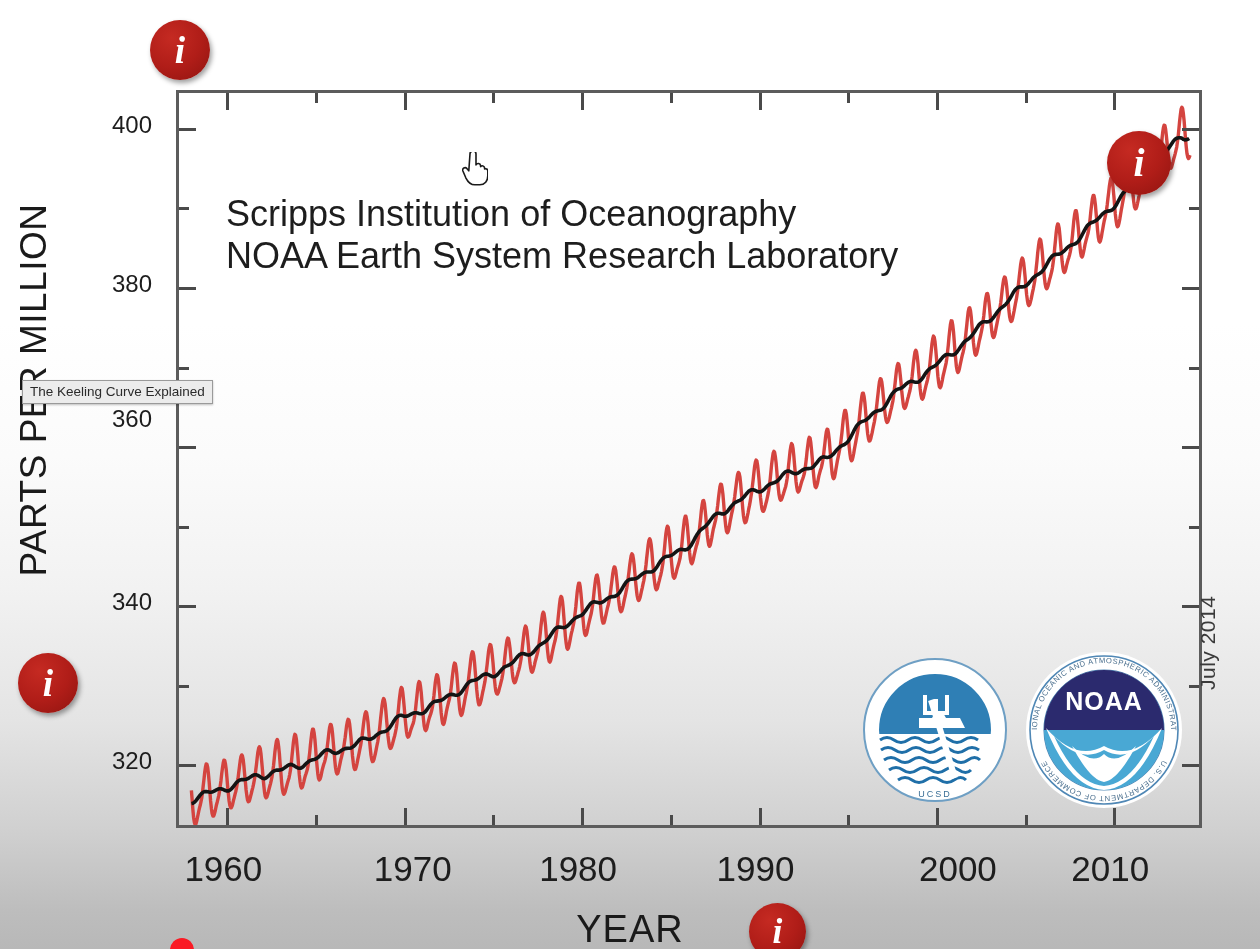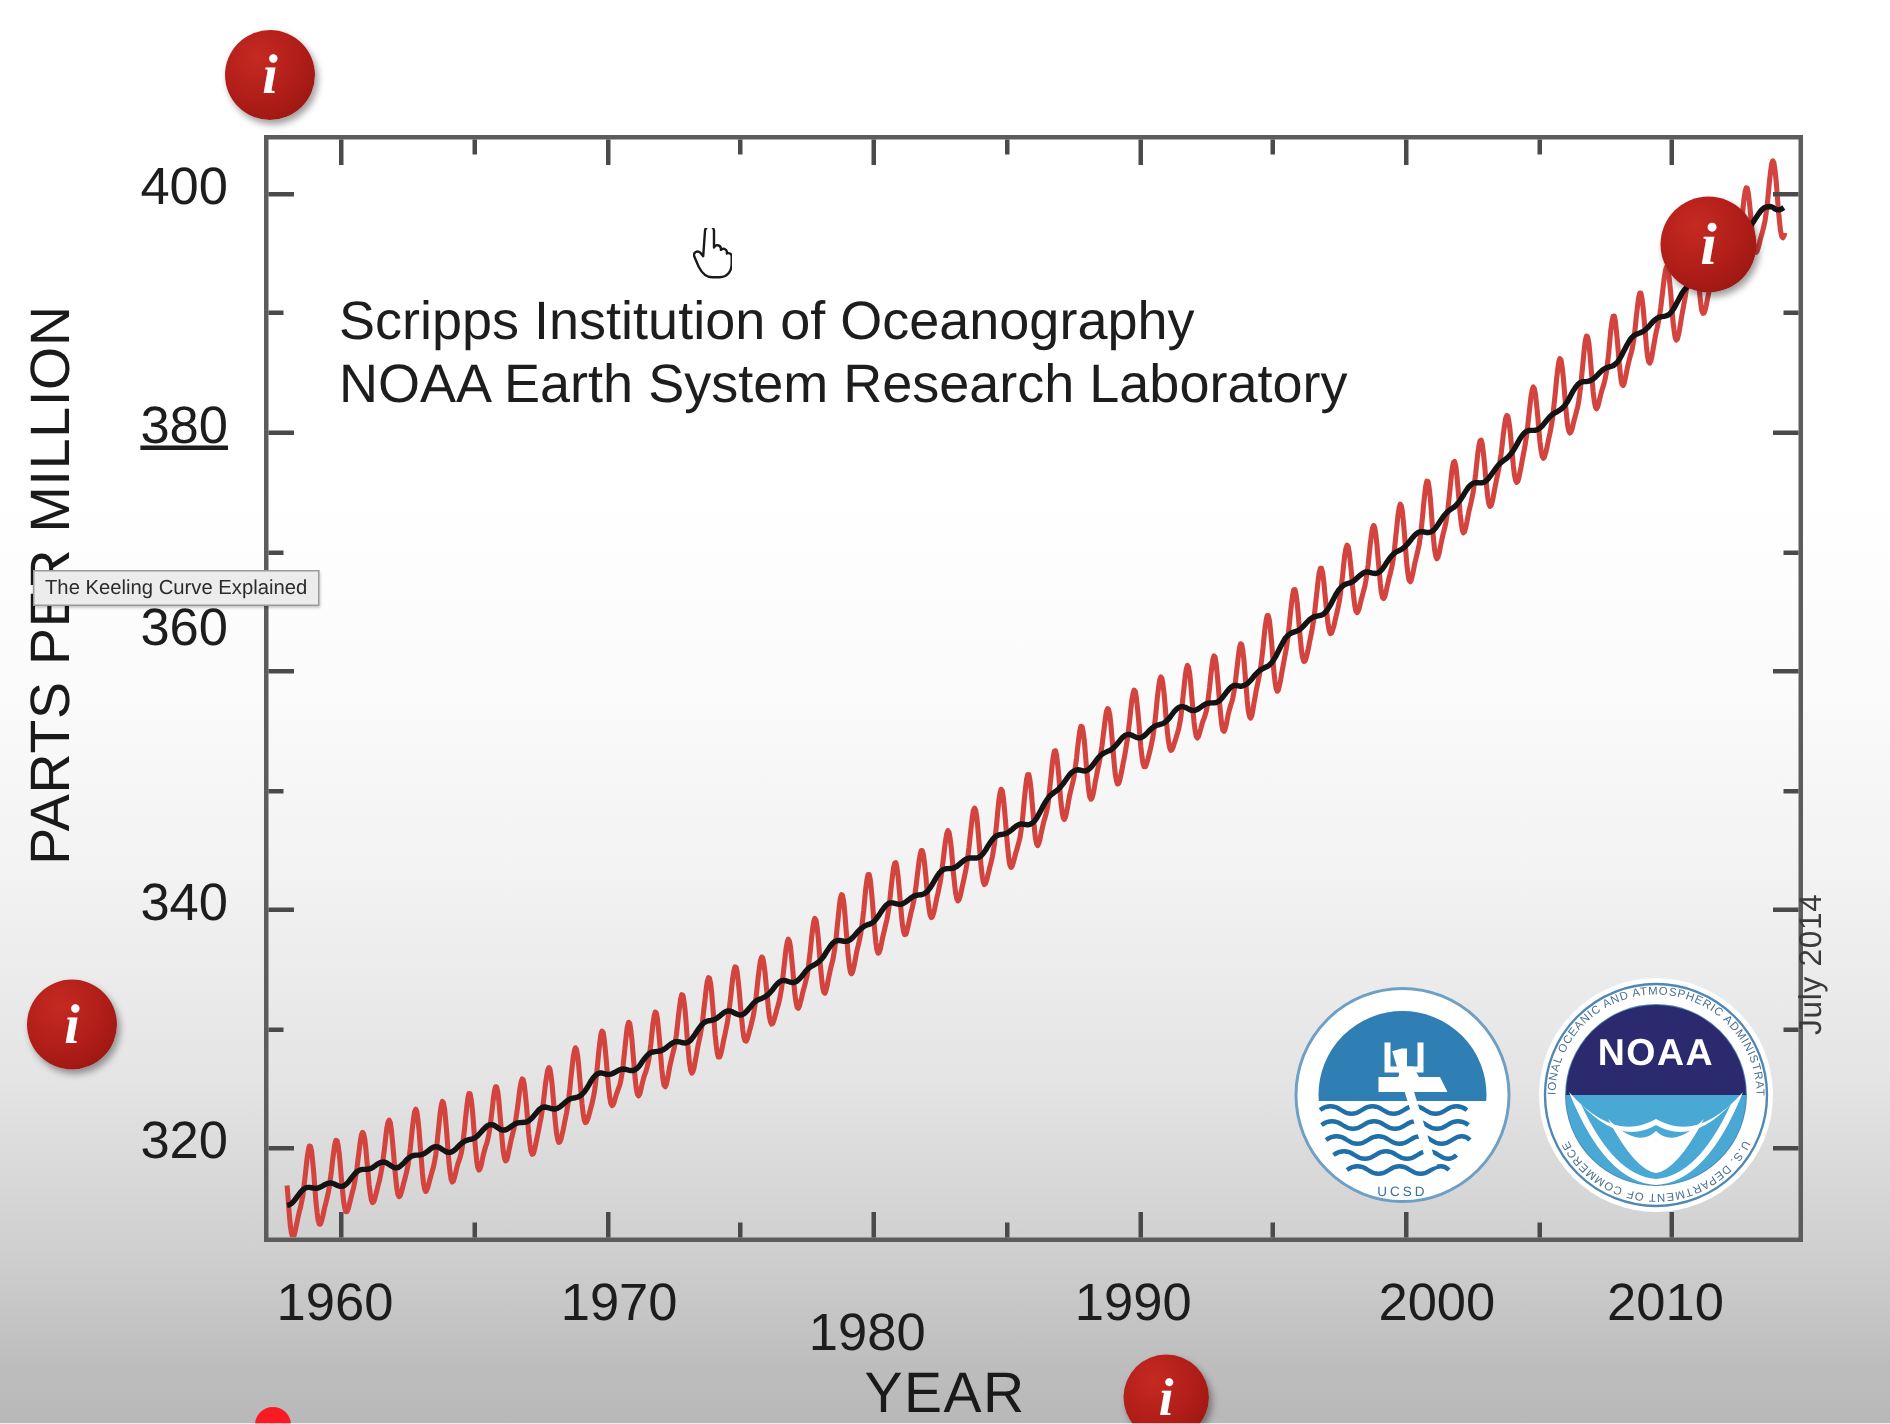--- a/index.html
+++ b/index.html
@@ -71,21 +71,21 @@
   .ytick-minor-r { right: 0; width: 10px; height: 3px; }
   .xtick-major { bottom: 0; height: 17px; width: 3px; }
   .xtick-minor { bottom: 0; height: 10px; width: 3px; }
   .xtick-major-t { top: 0; height: 17px; width: 3px; }
   .xtick-minor-t { top: 0; height: 10px; width: 3px; }
 
   
   .ylabel-text {
     position: absolute;
     right: 1108px;
-    font-size: 35px;
+    font-size: 24px;
     color: #1d1d1d;
     text-align: right;
     white-space: nowrap;
     transform: translateY(-50%);
   }
   .xlabel-text {
     position: absolute;
     top: 849px;
     font-size: 35px;
     color: #1d1d1d;
@@ -302,25 +302,25 @@
         <div class="tick xtick-minor-t" style="left: 668.217px;"></div>
         <div class="tick xtick-minor" style="left: 845.609px;"></div>
         <div class="tick xtick-minor-t" style="left: 845.609px;"></div>
       </div>
   </div>
 
   <div id="tick-labels">
       <div class="ylabel-text" style="top: 761.348px;">320</div>
       <div class="ylabel-text" style="top: 602.217px;">340</div>
       <div class="ylabel-text" style="top: 419px;">360</div>
-      <div class="ylabel-text" style="top: 283.957px; text-decoration: underline;">380</div>
+      <div class="ylabel-text" style="top: 283.957px;">380</div>
       <div class="ylabel-text" style="top: 124.826px;">400</div>
       <div class="xlabel-text" style="left: 223.348px;">1960</div>
       <div class="xlabel-text" style="left: 400.739px; margin-left: 12px;">1970</div>
-      <div class="xlabel-text" style="left: 578.13px; margin-top: 20px;">1980</div>
+      <div class="xlabel-text" style="left: 578.13px;">1980</div>
       <div class="xlabel-text" style="left: 755.522px;">1990</div>
       <div class="xlabel-text" style="left: 932.913px; margin-left: 25px;">2000</div>
       <div class="xlabel-text" style="left: 1110.3px;">2010</div>
     </div>
 
   <div id="y-axis-title">PARTS PER MILLION</div>
   <div id="x-axis-title">YEAR</div>
 
   <div id="date-stamp">July 2014</div>
 

